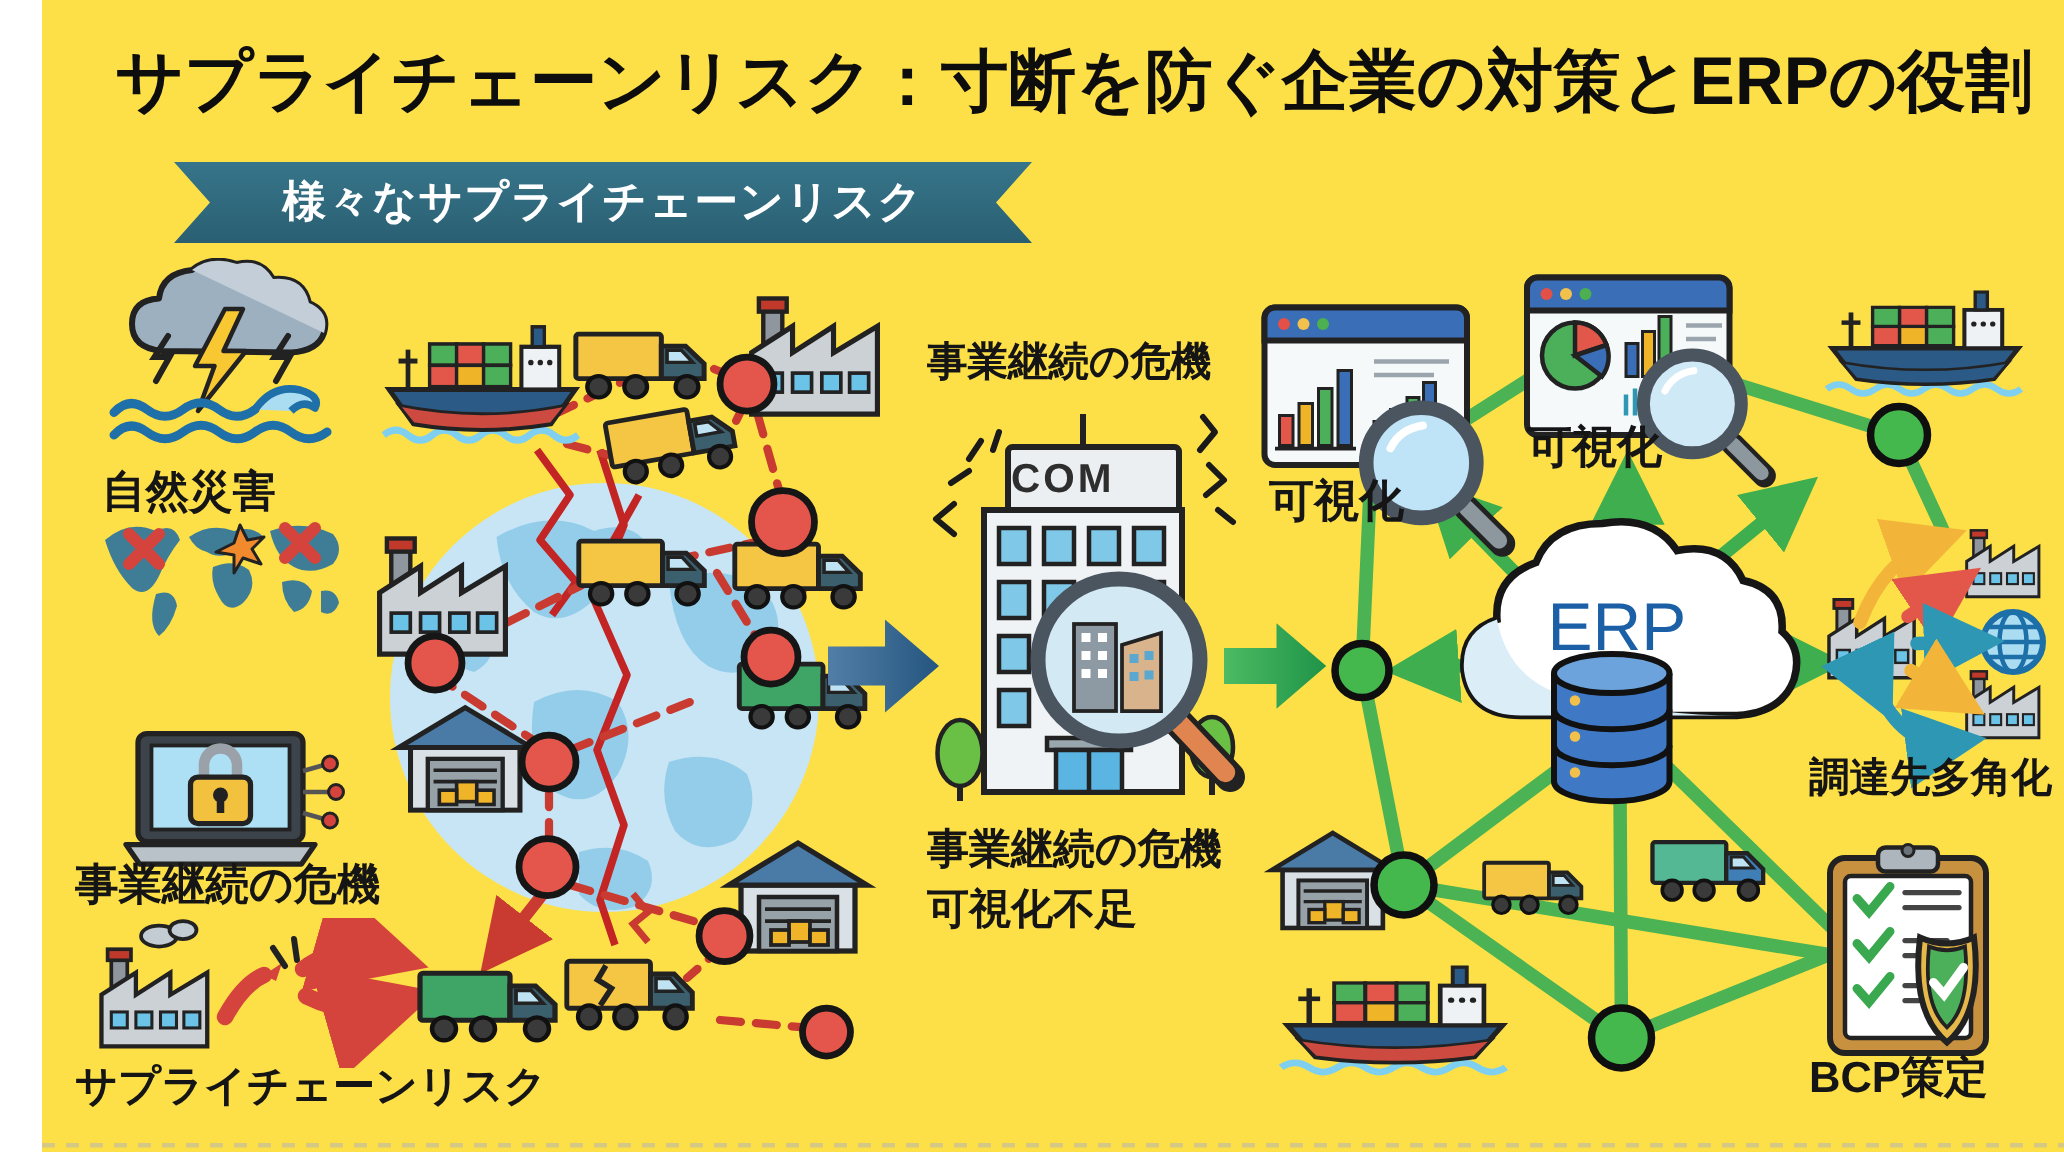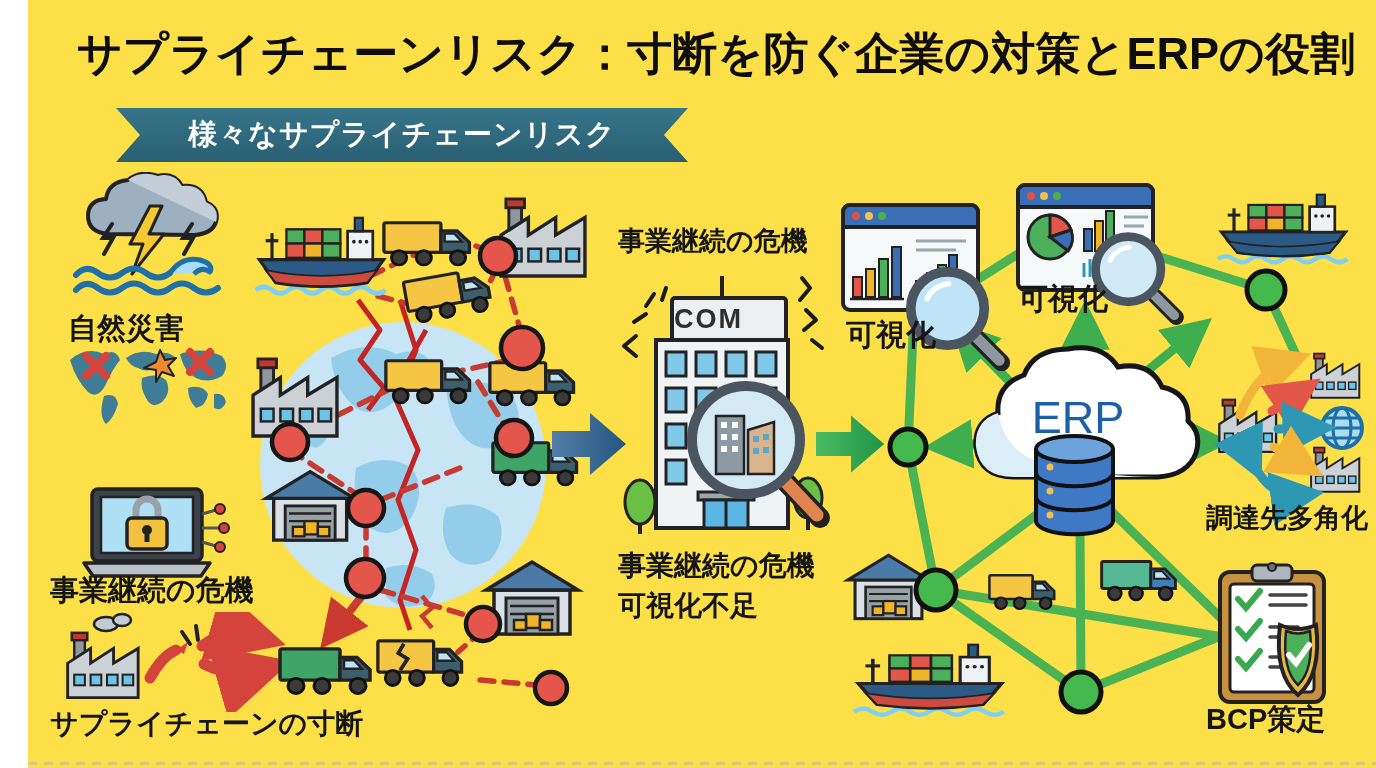--- a/index.html
+++ b/index.html
@@ -149,21 +149,21 @@
     <g transform="translate(2,20) scale(0.82)">
       <use href="#s-factory" width="90" height="82"></use>
     </g>
     <path d="M86 66 Q98 44 112 38" fill="none" stroke="#d5443c" stroke-width="11" stroke-linecap="round"></path>
     <path d="M112 38 l12 -8 l-4 12 Z" fill="#d5443c"></path>
     <line x1="118" y1="20" x2="126" y2="32" stroke="#222" stroke-width="4" stroke-linecap="round"></line>
     <line x1="132" y1="14" x2="134" y2="28" stroke="#222" stroke-width="4" stroke-linecap="round"></line>
     <path d="M138 34 Q162 16 190 24" fill="none" stroke="#d5443c" stroke-width="11" stroke-linecap="round" marker-end="url(#mkRed)"></path>
     <path d="M140 52 Q168 66 196 58" fill="none" stroke="#d5443c" stroke-width="11" stroke-linecap="round" marker-end="url(#mkRed)"></path>
   </svg>
-  <div class="label" style="left:22px;top:708px;width:310px;font-size:28px">サプライチェーンの寸断</div>
+  <div class="label" style="left:22px;top:708px;width:310px;font-size:28px">サプライチェーンリスク</div>
 
   <svg class="abs" style="left:208px;top:168px" width="402" height="575" viewBox="0 0 402 575">
     <defs>
       <marker id="mkRedBig" markerWidth="6" markerHeight="6" refX="3.6" refY="3" orient="auto">
         <path d="M0 0 L6 3 L0 6 Z" fill="#c93a30"></path>
       </marker>
     </defs>
     <g>
       <circle cx="167" cy="297" r="143" fill="#c7e5f4"></circle>
       <path d="M95 190 Q130 170 160 186 Q185 178 196 196 Q180 214 162 230 Q140 252 120 240 Q98 222 95 190 Z" fill="#93cde9"></path>

